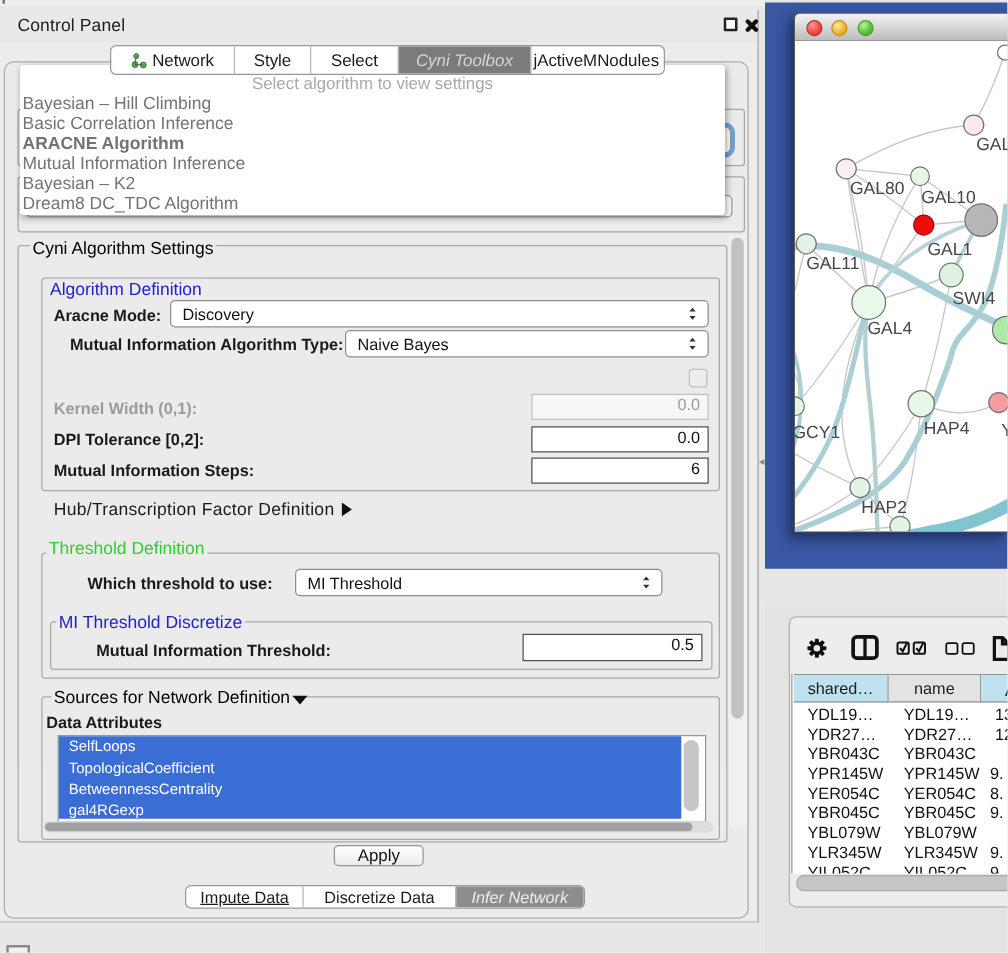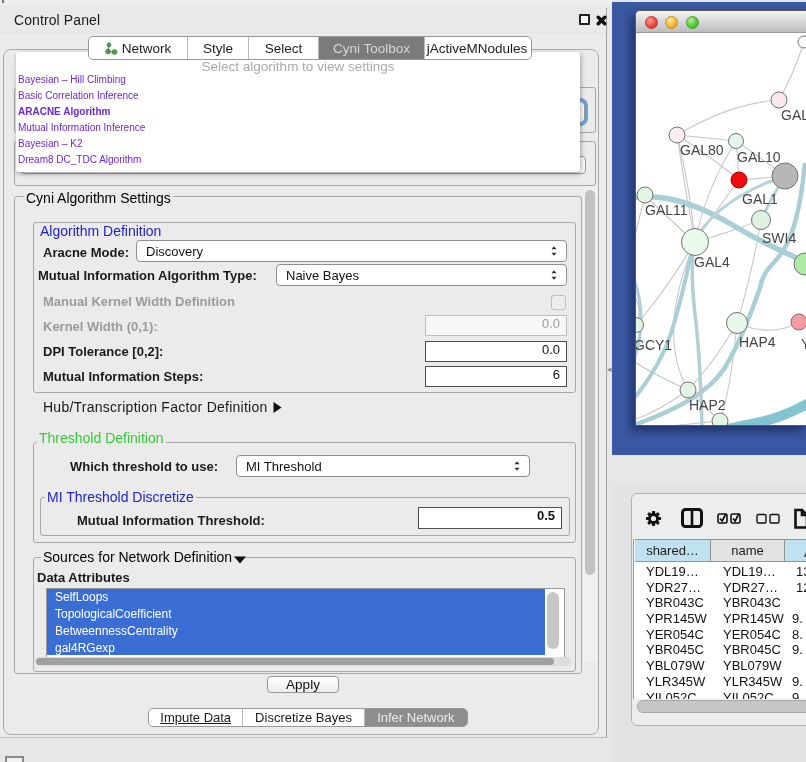--- a/index.html
+++ b/index.html
@@ -10,21 +10,21 @@
   #topstrip{left:0;top:0;width:612px;height:5px;background:#efefee;}
   #cpwin{left:0;top:8px;width:606px;height:729px;background:linear-gradient(#e9e9e9 0,#e9e9e9 24px,#e3e3e3 25px,#ececec 26px,#ececec 100%);border-right:1px solid #a5a5a5;border-bottom:1px solid #bdbdbd;}
   #cptitle{left:14px;top:4px;font-size:14px;letter-spacing:0.1px;color:#1c1c1c;}
   #cpmin{left:579px;top:6px;width:7px;height:7px;border:2px solid #222;border-radius:1px;background:#fff;}
   
   #cpanel{left:3px;top:41px;width:594px;height:684px;background:#ebebeb;border:1px solid #ababab;border-radius:8px;}
   
   .tabbar{display:flex;background:#fff;border:1px solid #989898;border-radius:5px;overflow:hidden;font-size:13.5px;color:#1a1a1a;}
   .tabbar .seg{display:flex;align-items:center;justify-content:center;border-right:1px solid #b9b9b9;}
   .tabbar .seg:last-child{border-right:none;}
-  .tabbar .sel{background:#7b7b7b;color:#d6d6d6;}
+  .tabbar .sel{background:#7b7b7b;color:#d6d6d6;font-style:italic;}
   #toptabs{left:88px;top:28px;width:442px;height:22px;z-index:60;}
   #bottabs{left:148px;top:700px;width:318px;height:17px;}
   .btseg{font-size:13px;}
   
   .group{position:absolute;border:1px solid #a8a8a8;border-radius:3px;}
   .glabel{position:absolute;background:#ebebeb;padding:0 2px;font-size:14px;white-space:nowrap;}
   .blab{color:#2222cc;}
   .grlab{color:#33cc33;}
   .boldlab{position:absolute;font-size:13px;font-weight:bold;color:#1a1a1a;white-space:nowrap;}
   .dislab{color:#9b9b9b;}
@@ -37,21 +37,21 @@
   #attrlist{left:46px;top:580px;width:517px;height:68px;background:#fff;border:1px solid #979797;}
   #attrsel{left:47px;top:581px;width:498px;height:66px;background:#3b6ed5;}
   .litem{position:absolute;color:#fff;font-size:12px;left:55px;white-space:nowrap;}
   #vscroll1{left:547px;top:584px;width:12px;height:57px;background:#c6c6c6;border-radius:6px;}
   #hscroll1{left:35px;top:649px;width:536px;height:9px;background:#dedede;border-radius:5px;}
   #hthumb1{left:36px;top:650px;width:518px;height:7px;background:#a0a0a0;border-radius:4px;}
   #applybtn{left:267px;top:668px;width:70px;height:15px;background:linear-gradient(#ffffff,#ececec);border:1px solid #969696;border-radius:4px;display:flex;align-items:center;justify-content:center;font-size:13.5px;color:#111;}
   
   #overlay{left:16px;top:44px;width:564px;height:120px;background:#fff;border-radius:3px;box-shadow:1px 2px 5px rgba(0,0,0,0.35);z-index:50;}
   #ovtitle{position:absolute;left:0;right:0;top:7px;text-align:center;color:#a9a9a9;font-size:13.5px;}
-  .ovitem{position:absolute;left:2px;font-size:10px;color:#6d28d9;white-space:nowrap;}
+  .ovitem{position:absolute;left:2px;font-size:14px;color:#737373;white-space:nowrap;}
   
   #bluebg{left:612px;top:2px;width:194px;height:453px;background:#3a57a1;}
   #netwin{left:635px;top:10px;width:171px;height:414px;background:#fff;border:1px solid #5a5a5a;border-right:none;border-radius:5px 0 0 0;box-shadow:-4px 5px 9px rgba(12,22,58,0.55);}
   #nettitle{left:0;top:0;width:100%;height:21px;background:linear-gradient(#f4f4f4,#bdbdbd);border-bottom:1px solid #9a9a9a;border-radius:5px 0 0 0;}
   .tl{position:absolute;top:5px;width:11px;height:11px;border-radius:50%;}
   #netcanvas{left:0;top:22px;width:171px;height:392px;overflow:hidden;}
   
   #tpbar{left:612px;top:455px;width:194px;height:30px;background:#e8e8e8;}
   #tptext{left:23px;top:10px;font-size:13.5px;color:#2b2b2b;}
   #tbelow{left:612px;top:485px;width:194px;height:277px;background:#e3e3e3;}
@@ -105,29 +105,28 @@
     <div class="glabel blab" style="left:38px;top:215px;">Algorithm Definition</div>
 
     <div class="boldlab" style="left:43px;top:237px;">Aracne Mode:</div>
     <div class="combo" style="left:136px;top:232px;width:429px;height:20px;">
         <span class="ctext">Discovery</span>
       <svg class="spin" viewBox="0 0 9 14">
           <path d="M1.5 5 L4.5 1.5 L7.5 5 Z M1.5 9 L4.5 12.5 L7.5 9 Z" fill="#333"></path>
         </svg>
       </div>
 
-    <div class="boldlab" style="left:38px;top:260px;">Mutual Information Algorithm Type:</div>
+    <div class="boldlab" style="left:56px;top:260px;">Mutual Information Algorithm Type:</div>
     <div class="combo" style="left:276px;top:256px;width:289px;height:20px;">
         <span class="ctext">Naive Bayes</span>
       <svg class="spin" viewBox="0 0 9 14">
           <path d="M1.5 5 L4.5 1.5 L7.5 5 Z M1.5 9 L4.5 12.5 L7.5 9 Z" fill="#333"></path>
         </svg>
       </div>
 
-    <div class="boldlab dislab" style="left:43px;top:286px;">Manual Kernel Width Definition</div>
     <div class="abs" style="left:551px;top:287px;width:13px;height:13px;background:#ededed;border:1px solid #c0c0c0;border-radius:3px;"></div>
 
     <div class="boldlab dislab" style="left:43px;top:311px;">Kernel Width (0,1):</div>
     <div class="field dis" style="left:425px;top:307px;width:140px;height:19px;">
         <span style="padding-right:6px;">0.0</span>
       </div>
 
     <div class="boldlab" style="left:43px;top:336px;">DPI Tolerance [0,2]:</div>
     <div class="field" style="left:425px;top:333px;width:140px;height:19px;">
         <span style="padding-right:6px;">0.0</span>
@@ -151,21 +150,21 @@
         <span class="ctext">MI Threshold</span>
       <svg class="spin" viewBox="0 0 9 14">
           <path d="M1.5 5 L4.5 1.5 L7.5 5 Z M1.5 9 L4.5 12.5 L7.5 9 Z" fill="#333"></path>
         </svg>
       </div>
 
     <div class="group" style="left:40px;top:489px;width:528px;height:37px;"></div>
     <div class="glabel blab" style="left:45px;top:481px;">MI Threshold Discretize</div>
     <div class="boldlab" style="left:50px;top:505px;padding-left:27px;">Mutual Information Threshold:</div>
     <div class="field" style="left:418px;top:499px;width:142px;height:20px;">
-        <span style="padding-right:6px;font-weight:bold;">0.5</span>
+        <span style="padding-right:6px;">0.5</span>
       </div>
 
     <div class="group" style="left:33px;top:549px;width:541px;height:113px;"></div>
     <div class="glabel" style="left:41px;top:541px;">Sources for Network Definition</div>
     <svg class="abs" style="left:233px;top:547px;" width="14" height="10">
         <path d="M1 1.5 L13 1.5 L7 8.5 Z" fill="#111"></path>
       </svg>
     <div class="boldlab" style="left:37px;top:562px;">Data Attributes</div>
 
     <div class="abs" id="attrlist"></div>
@@ -175,21 +174,21 @@
     <div class="litem" style="top:616px;">BetweennessCentrality</div>
     <div class="litem" style="top:633px;">gal4RGexp</div>
     <div class="abs" id="vscroll1"></div>
     <div class="abs" id="hscroll1"></div>
     <div class="abs" id="hthumb1"></div>
 
     <div class="abs" id="applybtn">Apply</div>
 
     <div class="abs tabbar" id="bottabs">
       <div class="seg btseg" style="width:94px;text-decoration:underline;">Impute Data</div>
-      <div class="seg btseg" style="width:121px;">Discretize Bayes</div>
+      <div class="seg btseg" style="width:121px;">Discretize Data</div>
       <div class="seg btseg sel" style="width:103px;background:#8d8d8d;color:#ececec;">Infer Network</div>
     </div>
 
     <div class="abs" id="overlay">
       <div id="ovtitle">Select algorithm to view settings</div>
       <div class="ovitem" style="top:22px;">Bayesian – Hill Climbing</div>
       <div class="ovitem" style="top:38px;">Basic Correlation Inference</div>
       <div class="ovitem" style="top:54px;font-weight:bold;">ARACNE Algorithm</div>
       <div class="ovitem" style="top:70px;">Mutual Information Inference</div>
       <div class="ovitem" style="top:86px;">Bayesian – K2</div>

